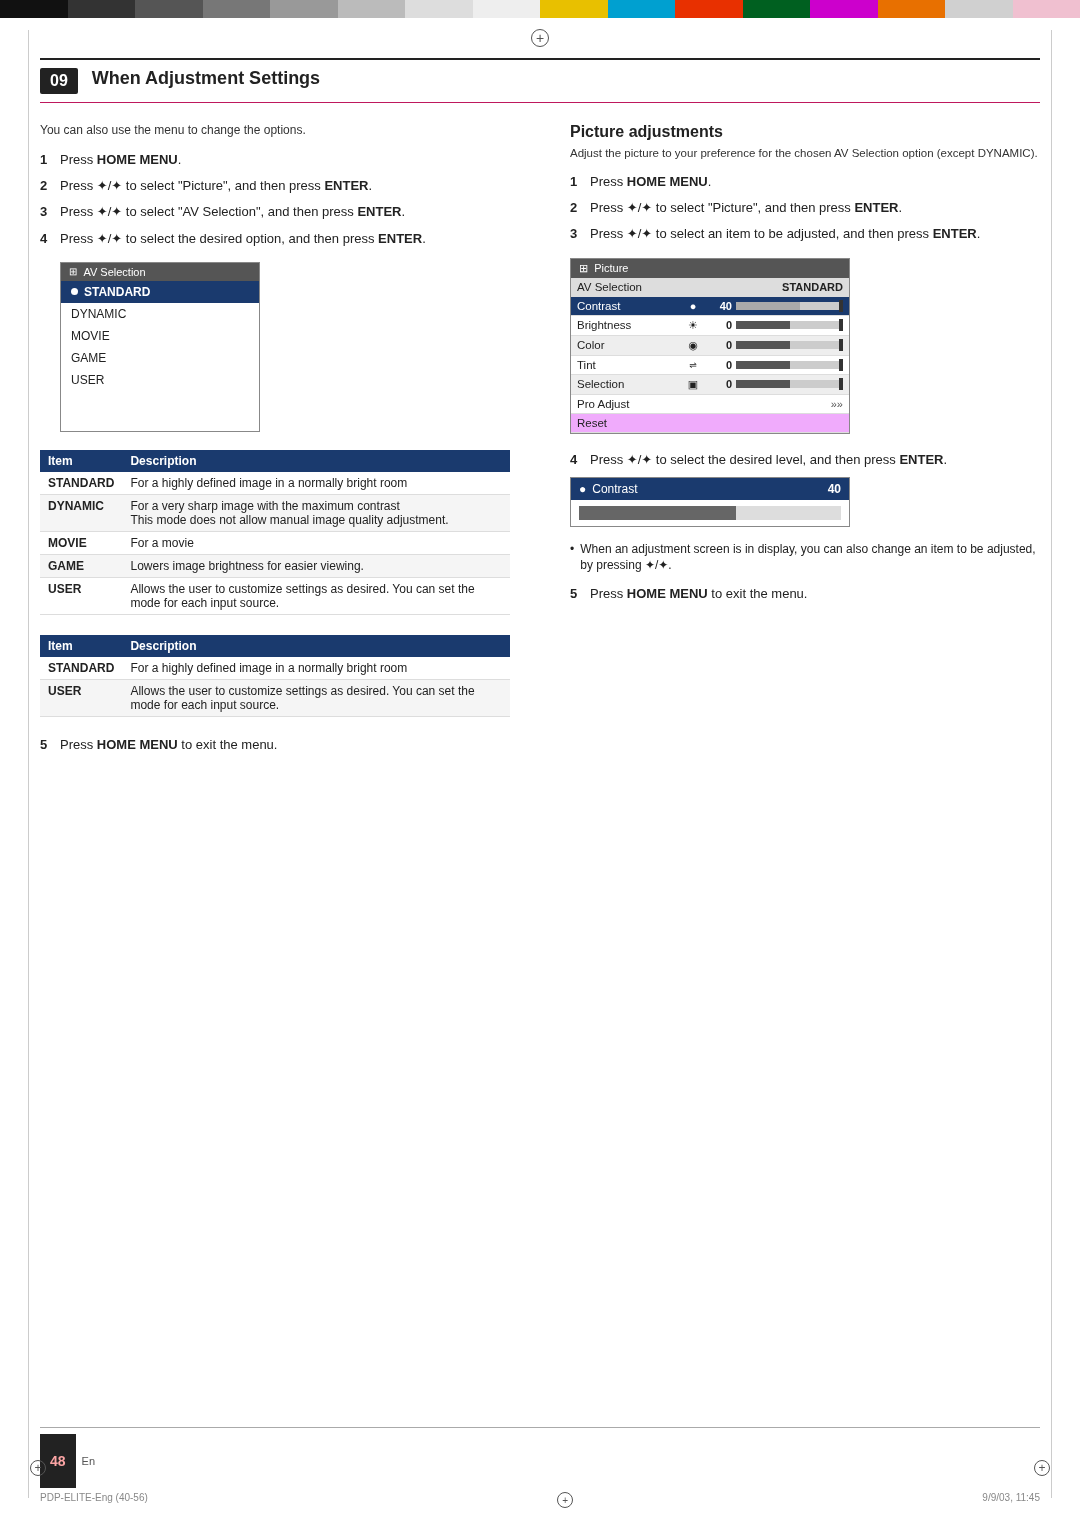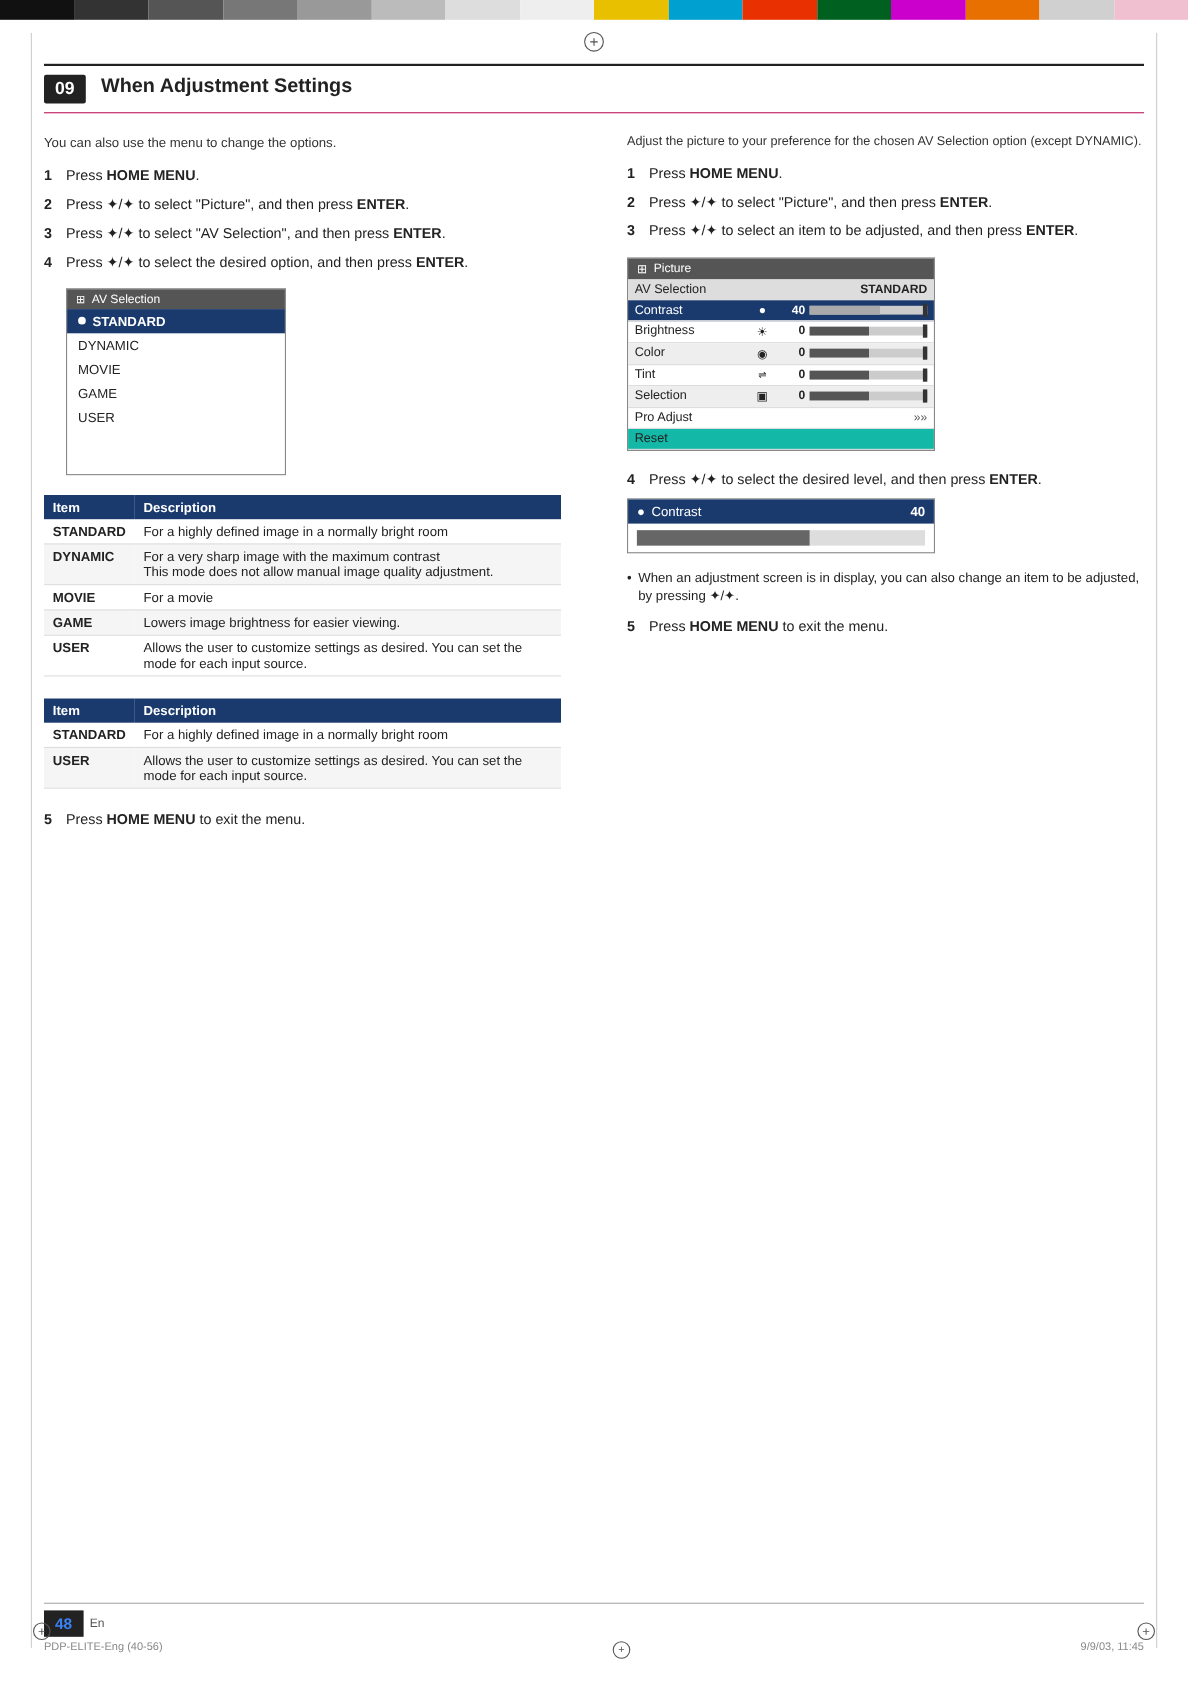--- a/index.html
+++ b/index.html
@@ -471,20 +471,21 @@
 
     <div style="margin-top:18px; display:flex; gap:6px; font-size:13px;">
       <span class="step-num">5</span>
       <span class="step-text">Press <b>HOME MENU</b> to exit the menu.</span>
     </div>
 
   </div>
 
   <div class="right-col">
 
+    <div class="section-title">Picture adjustments</div>
     <p class="section-subtitle">Adjust the picture to your preference for the chosen AV Selection option (except DYNAMIC).</p>
 
     <ol class="steps-list">
       <li>
         <span class="step-num">1</span>
         <span class="step-text">Press <b>HOME MENU</b>.</span>
       </li>
       <li>
         <span class="step-num">2</span>
         <span class="step-text">Press ✦/✦ to select "Picture", and then press <b>ENTER</b>.</span>
@@ -554,21 +555,21 @@
           <div class="picture-bar-fill" style="width:50%;"></div>
           <div class="picture-bar-marker"></div>
         </div>
       </div>
 
       <div class="picture-row">
         <span class="picture-label">Pro Adjust</span>
         <span style="flex:2; text-align:right; font-size:11px; color:#555;">»»</span>
       </div>
 
-      <div class="picture-row" style="background:#14b8a6;">
+      <div class="picture-row" style="background:#f0abfc;">
         <span class="picture-label">Reset</span>
       </div>
     </div>
 
     <div style="margin-top:12px; display:flex; gap:6px; font-size:13px;">
       <span class="step-num">4</span>
       <span class="step-text">Press ✦/✦ to select the desired level, and then press <b>ENTER</b>.</span>
     </div>
 
     <div class="contrast-box">
@@ -602,21 +603,21 @@
   <div style="position:absolute; left:-10px; top:50%; transform:translateY(-50%);">
     <div style="width:16px;height:16px;border:1.5px solid #555;border-radius:50%;display:flex;align-items:center;justify-content:center;font-size:12px;color:#555;">+</div>
   </div>
 
   <div style="position:absolute; right:-10px; top:50%; transform:translateY(-50%);">
     <div style="width:16px;height:16px;border:1.5px solid #555;border-radius:50%;display:flex;align-items:center;justify-content:center;font-size:12px;color:#555;">+</div>
   </div>
 
   <div style="border-top:1px solid #aaa; padding-top:6px;">
     <div style="display:flex; align-items:center;">
-      <div style="background:#222;color:#3b82f6;font-weight:bold;font-size:14px;padding:4px 10px;margin-right:6px;">48</div>
+      <div style="background:#222;color:#fca5a5;font-weight:bold;font-size:14px;padding:19px 10px;margin-right:6px;">48</div>
       <span style="font-size:11px;color:#555;">En</span>
     </div>
     <div style="display:flex;justify-content:space-between;margin-top:4px;">
       <span style="font-size:10px;color:#888;">PDP-ELITE-Eng (40-56)</span>
       <div style="width:16px;height:16px;border:1px solid #555;border-radius:50%;display:flex;align-items:center;justify-content:center;font-size:10px;color:#555;">+</div>
       <span style="font-size:10px;color:#888;">9/9/03, 11:45</span>
     </div>
   </div>
 </div>
 

